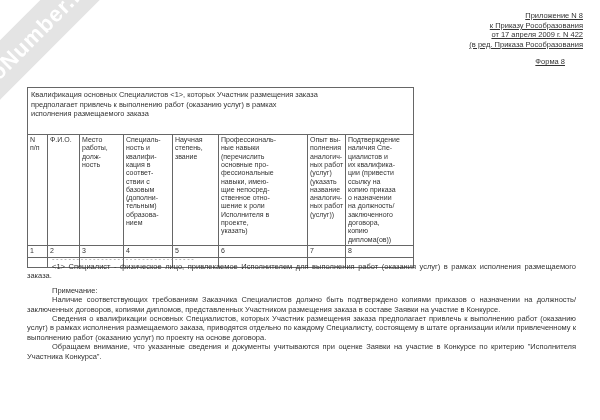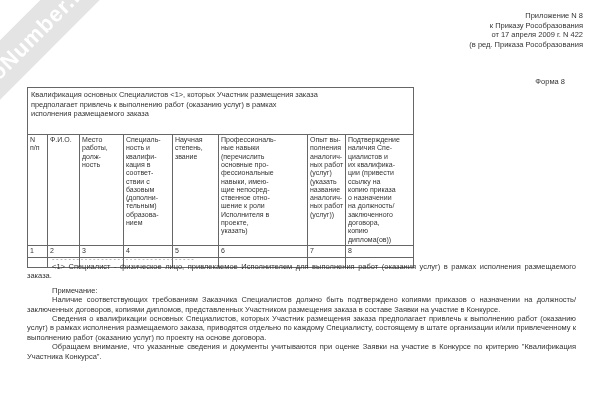--- a/index.html
+++ b/index.html
@@ -12,23 +12,23 @@
     position:absolute; left:-120px; top:14px; width:310px; height:42px;
     background:#e4e4e4; transform:rotate(-45deg);
     display:flex; align-items:center; justify-content:center;
   }
   .watermark span {
     color:#ffffff; font-weight:bold; font-size:22px; letter-spacing:1px;
   }
   
   .doc-header {
     position:absolute; top:11px; right:17px; text-align:right;
-    font-size:7.5px; line-height:9.6px; color:#333;
+    font-size:7.5px; line-height:9.6px; color:#333;text-decoration:underline;
   }
-  .doc-header .form-label { margin-top:28px; padding-right:18px; }
+  .doc-header .form-label { margin-top:8px; padding-right:18px; }
   
   .qtable {
     position:absolute; left:27px; top:87px; width:386px;
     border-collapse:collapse; table-layout:fixed; font-size:7px; color:#333;
   }
   .qtable td, .qtable th {
     border:1px solid #666; vertical-align:top; text-align:left;
     font-weight:normal; padding:1px 1px 1px 2px;
     white-space:pre-line; line-height:8.3px; overflow:hidden;
   }
@@ -158,16 +158,16 @@
       </tr>
     </tbody>
   </table>
 
   <div class="notes">
     <div class="sep">-----------------------------------</div>
     <p>&lt;1&gt; Специалист - физическое лицо, привлекаемое Исполнителем для выполнения работ (оказания услуг) в рамках исполнения размещаемого заказа.</p>
     <p class="note-title">Примечание:</p>
     <p>Наличие соответствующих требованиям Заказчика Специалистов должно быть подтверждено копиями приказов о назначении на должность/заключенных договоров, копиями дипломов, представленных Участником размещения заказа в составе Заявки на участие в Конкурсе.</p>
     <p>Сведения о квалификации основных Специалистов, которых Участник размещения заказа предполагает привлечь к выполнению работ (оказанию услуг) в рамках исполнения размещаемого заказа, приводятся отдельно по каждому Специалисту, состоящему в штате организации и/или привлеченному к выполнению работ (оказанию услуг) по проекту на основе договора.</p>
-    <p>Обращаем внимание, что указанные сведения и документы учитываются при оценке Заявки на участие в Конкурсе по критерию "Квалификация Участника Конкурса".</p>
+    <p>Обращаем внимание, что указанные сведения и документы учитываются при оценке Заявки на участие в Конкурсе по критерию "Исполнителя Участника Конкурса".</p>
   </div>
 
 </div>
 
 </body></html>

